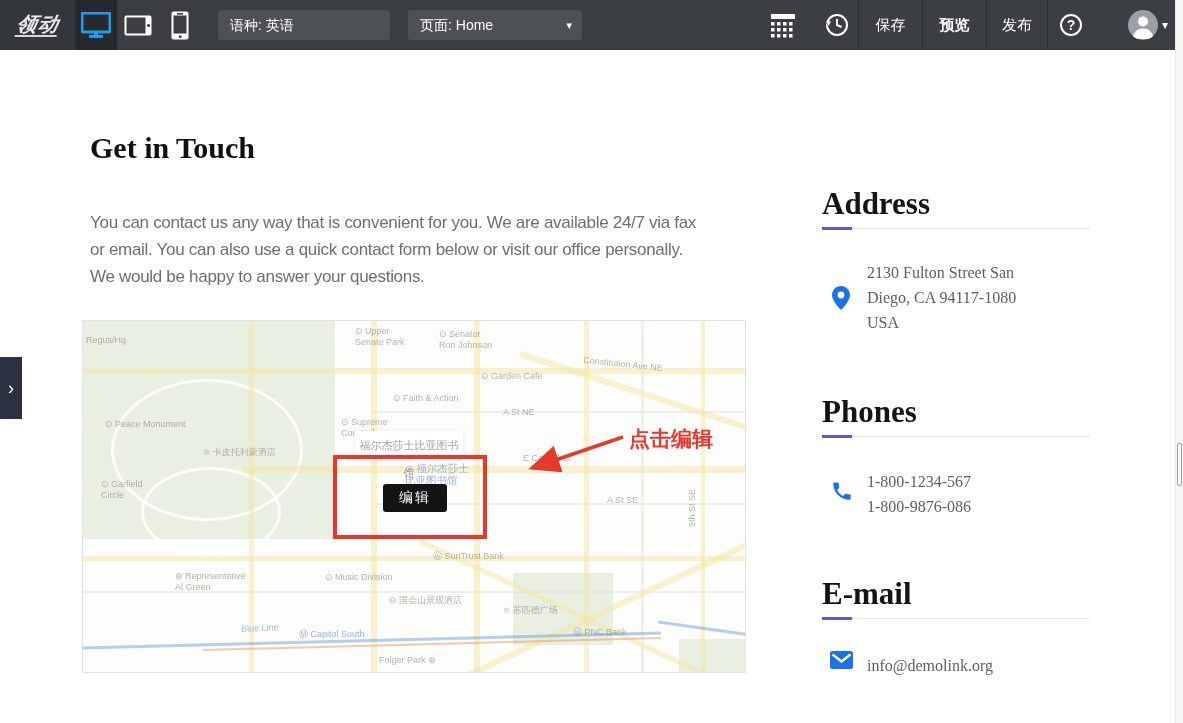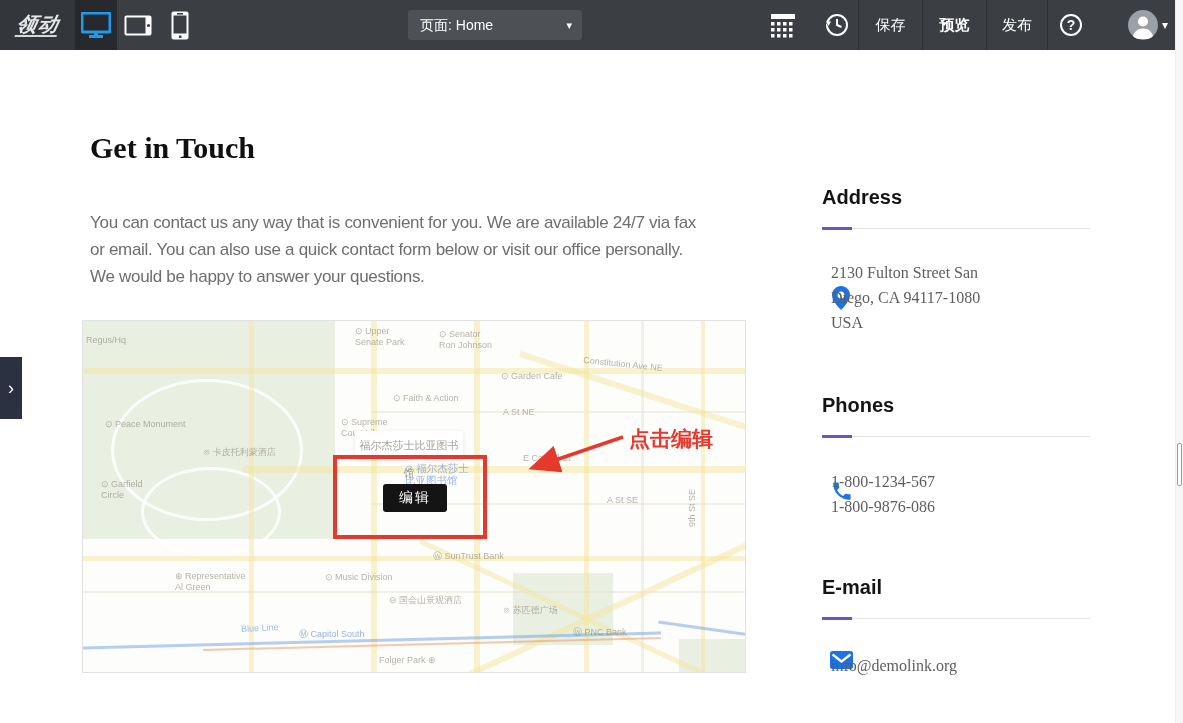--- a/index.html
+++ b/index.html
@@ -74,26 +74,26 @@
   #anno-rect { position:absolute; left:250px; top:134px; width:154px; height:84px;
                border:4px solid #e6392e; }
   #edit-btn { position:absolute; left:300px; top:163px; width:64px; height:28px; background:#141414;
               color:#fff; font-size:14px; border:none; border-radius:3px; cursor:pointer;
               display:flex; align-items:center; justify-content:center; letter-spacing:2px; }
   #anno-hint { position:absolute; left:546px; top:104px; font-size:21px; color:#e6392e;
                font-weight:bold; font-family:"Liberation Serif", serif;text-align:right; }
   #anno-arrow { position:absolute; left:0; top:0; pointer-events:none; }
 
   
-  .side-title { position:absolute; left:822px; font-family:Liberation Sans, sans-serif;
-                font-size:20px; color:#141414; }
+  .side-title { position:absolute; left:822px; font-family:Liberation Serif, serif;
+                font-size:31px; color:#141414; }
   .side-divider { position:absolute; left:822px; width:268px; height:1px; background:#e4e4e4; }
   .side-divider::before { content:""; position:absolute; left:0; top:-1px; width:30px; height:3px;
                 background:#6457c6; }
-  .side-text { position:absolute; left:831px; font-family:"Liberation Serif", serif;
+  .side-text { position:absolute; left:867px; font-family:"Liberation Serif", serif;
                font-size:16px; line-height:25px; color:#5e5e5e; white-space:pre-line; }
   .side-icon { position:absolute; }
 
   
   #scrollbar { position:absolute; left:1175px; top:0; width:8px; height:723px; background:#f7f7f7;
                border-left:1px solid #ececec; }
   #scroll-thumb { position:absolute; left:1px; top:443px; width:5px; height:43px; background:#fcfcfc;
                border:1px solid #9d9d9d; border-radius:2px; cursor:pointer; }
 </style>
 </head>
@@ -120,20 +120,21 @@
   </div>
   <div class="devbtn" id="dev-phone">
     <svg width="18" height="29" viewBox="0 0 18 29">
       <rect x="0.5" y="0.5" width="17" height="28" rx="2" fill="#fff"></rect>
       <rect x="2.5" y="4.5" width="13" height="18" fill="#3b3f44"></rect>
       <rect x="6" y="2" width="6" height="1.6" fill="#3b3f44"></rect>
       <rect x="8" y="24.5" width="2.5" height="2.5" fill="#3b3f44"></rect>
     </svg>
   </div>
 
+  <div class="tb-input" id="lang-input">语种: 英语</div>
 
   <div class="tb-input" id="page-select">
     <span>页面: Home</span>
     <span id="page-caret">▾</span>
   </div>
 
   <div class="tb-icon" id="grid-btn">
     <svg width="26" height="26" viewBox="0 0 26 26">
       <rect x="1" y="2" width="24" height="5" fill="#fff"></rect>
       <g fill="#fff">
@@ -217,21 +218,21 @@
   <div class="mline" style="left:0;top:318px;width:578px;height:3px;background:rgba(110,160,225,0.5);transform:rotate(-1.5deg)"></div>
   <div class="mline" style="left:575px;top:306px;width:92px;height:3px;background:rgba(110,160,225,0.5);transform:rotate(8deg)"></div>
   <div class="mline" style="left:120px;top:322px;width:458px;height:2px;background:rgba(235,150,90,0.5);transform:rotate(-1.5deg)"></div>
 
   <div>
       <span class="map-label" style="left: 3px; top: 14px;">Regus/Hq</span>
       <span class="map-label" style="left: 272px; top: 5px;">⊙ Upper
    Senate Park</span>
       <span class="map-label" style="left: 356px; top: 8px;">⊙ Senator
    Ron Johnson</span>
-      <span class="map-label" style="left: 398px; top: 50px; padding-left: 20px;">⊙ Garden Cafe</span>
+      <span class="map-label" style="left: 398px; top: 50px;">⊙ Garden Cafe</span>
       <span class="map-label" style="left: 310px; top: 72px;">⊙ Faith &amp; Action</span>
       <span class="map-label rot6" style="left: 500px; top: 38px;">Constitution Ave NE</span>
       <span class="map-label" style="left: 420px; top: 86px;">A St NE</span>
       <span class="map-label" style="left: 258px; top: 96px;">⊙ Supreme
    Court Library</span>
       <span class="map-label" style="left: 22px; top: 98px;">⊙ Peace Monument</span>
       <span class="map-label" style="left: 120px; top: 126px; text-align: center;">⊙ 卡皮托利蒙酒店</span>
       <span class="map-label" style="left: 18px; top: 158px;">⊙ Garfield
    Circle</span>
       <span class="map-label" style="left: 440px; top: 132px;">E Capitol St</span>

